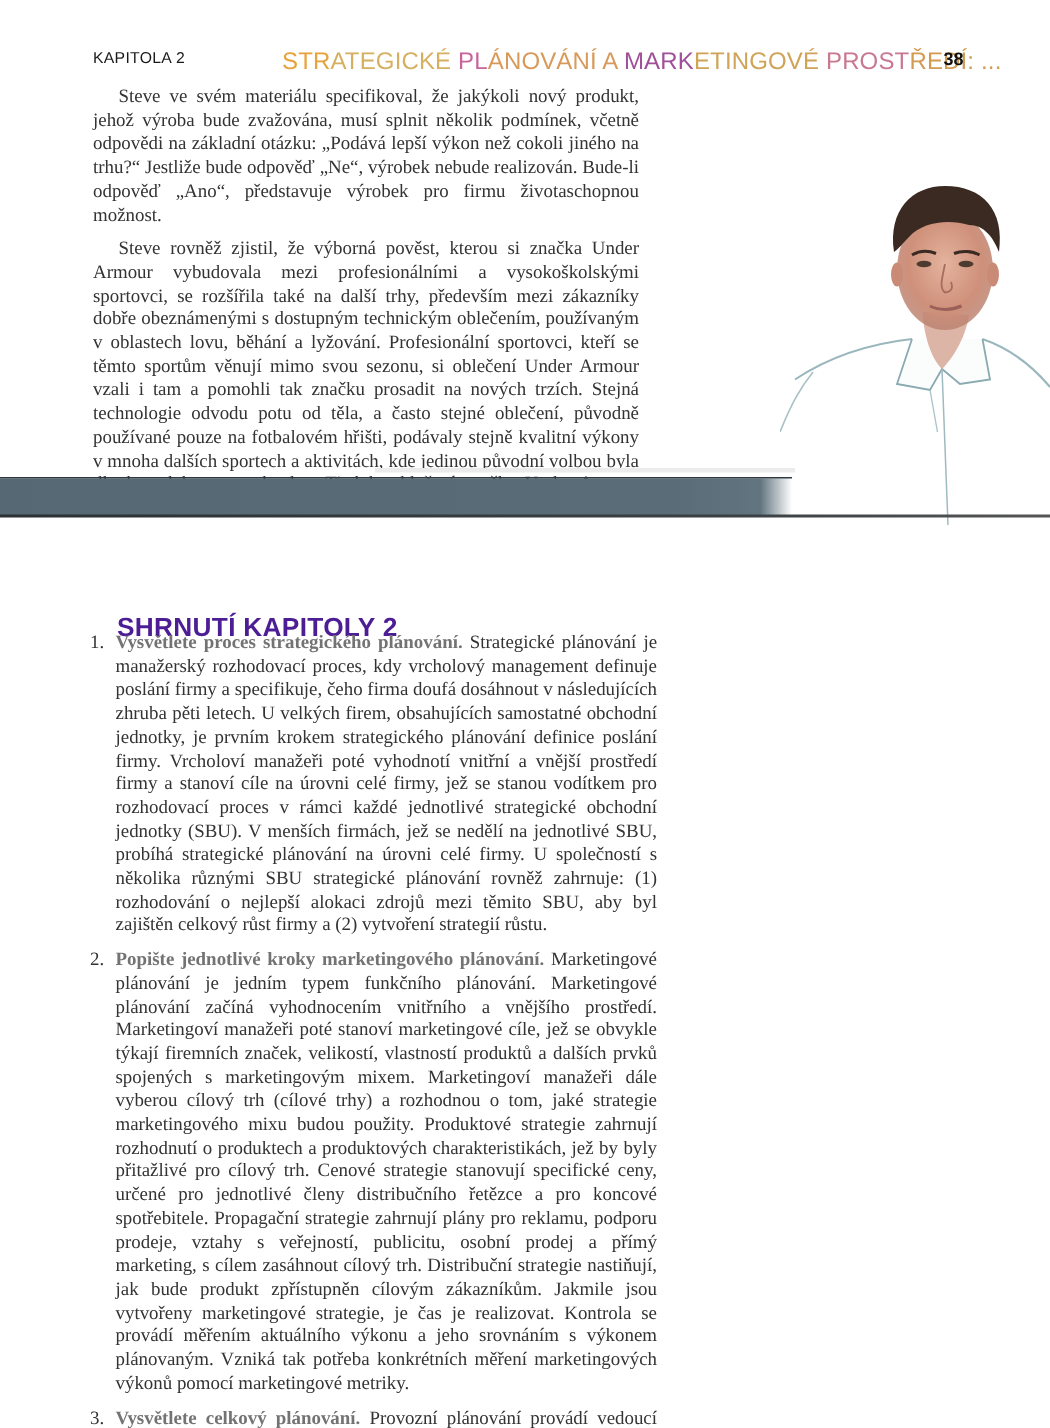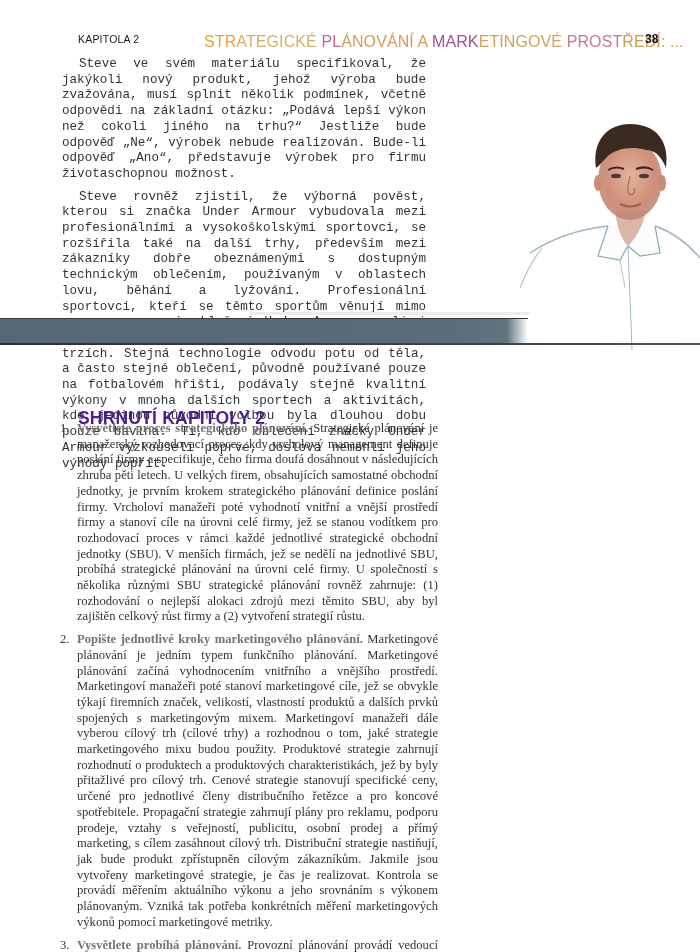--- a/index.html
+++ b/index.html
@@ -1,30 +1,30 @@
 <!DOCTYPE html>
 <html><head>
   <meta charset="utf-8">
   <style>
     html, body { margin: 0; padding: 0; background: #ffffff; }
     body { width: 700px; height: 952px; position: relative; overflow: hidden;
            font-family: "Liberation Serif", "DejaVu Serif", serif; color: #2a2a2a; }
 
-    .running-head { position: absolute; top: 33px; left: 16px; width: 621px; height: 16px; text-decoration: underline; }
+    .running-head { position: absolute; top: 33px; left: 0; width: 621px; height: 16px; text-decoration: underline; }
     .chapter-label { position: absolute; left: 62px; top: 0; font-family: "Liberation Sans", "DejaVu Sans", sans-serif;
                      font-size: 10.5px; color: #1a1a1a; letter-spacing: 0.2px; }
     .running-title { position: absolute; left: 188px; top: 0; font-family: "Liberation Sans", "DejaVu Sans", sans-serif;
                      font-size: 16px; letter-spacing: 0.1px; white-space: nowrap; }
     .running-title span { display: inline; }
     .page-number { position: absolute; left: 629px; top: -1px; font-family: "Liberation Sans", "DejaVu Sans", sans-serif;
                    font-size: 12px; font-weight: bold; color: #111; }
 
     .intro { position: absolute; left: 62px; top: 57px; width: 376px; }
     .para { font-size: 12.6px; line-height: 15.7px; text-align: justify; text-indent: 17px; margin: 0 12px 7px 0;
-            hyphens: manual; color: #333; font-family: Liberation Mono, monospace; }
+            hyphens: manual; color: #333; }
 
     .portrait { position: absolute; left: 520px; top: 88px; width: 180px; height: 262px; }
 
     .stripe-wrap { position: absolute; left: 0; top: 312px; width: 700px; height: 40px; }
     .stripe { position: absolute; left: 0; top: 6px; width: 528px; height: 25px;
               background: linear-gradient(90deg, #566874 0%, #596c78 85%, #62747f 96%, rgba(98,116,127,0) 100%);
               border-top: 1.5px solid #2f3a40; }
     .stripe-line { position: absolute; left: 0; top: 31px; width: 700px; height: 2px;
                    background: linear-gradient(90deg, #2a3034 0%, #3a4044 70%, #555 100%); }
     .stripe-top-rough { position: absolute; left: 250px; top: 0; width: 280px; height: 3px; background: #ececec; }
@@ -102,15 +102,15 @@
   <li class="summary-item">
     <span class="item-num">1.</span>
     <span class="item-title">Vysvětlete proces strategického plánování.</span><span> Strategické plánování je manažerský rozhodovací proces, kdy vrcholový management definuje poslání firmy a specifikuje, čeho firma doufá dosáhnout v následujících zhruba pěti letech. U velkých firem, obsahujících samostatné obchodní jednotky, je prvním krokem strategického plánování definice poslání firmy. Vrcholoví manažeři poté vyhodnotí vnitřní a vnější prostředí firmy a stanoví cíle na úrovni celé firmy, jež se stanou vodítkem pro rozhodovací proces v rámci každé jednotlivé strategické obchodní jednotky (SBU). V menších firmách, jež se nedělí na jednotlivé SBU, probíhá strategické plánování na úrovni celé firmy. U společností s několika různými SBU strategické plánování rovněž zahrnuje: (1) rozhodování o nejlepší alokaci zdrojů mezi těmito SBU, aby byl zajištěn celkový růst firmy a (2) vytvoření strategií růstu.</span><span class="item-em"></span><span></span>
   </li>
   <li class="summary-item">
     <span class="item-num">2.</span>
     <span class="item-title">Popište jednotlivé kroky marketingového plánování.</span><span> Marketingové plánování je jedním typem funkčního plánování. Marketingové plánování začíná vyhodnocením vnitřního a vnějšího prostředí. Marketingoví manažeři poté stanoví marketingové cíle, jež se obvykle týkají firemních značek, velikostí, vlastností produktů a dalších prvků spojených s marketingovým mixem. Marketingoví manažeři dále vyberou cílový trh (cílové trhy) a rozhodnou o tom, jaké strategie marketingového mixu budou použity. Produktové strategie zahrnují rozhodnutí o produktech a produktových charakteristikách, jež by byly přitažlivé pro cílový trh. Cenové strategie stanovují specifické ceny, určené pro jednotlivé členy distribučního řetězce a pro koncové spotřebitele. Propagační strategie zahrnují plány pro reklamu, podporu prodeje, vztahy s veřejností, publicitu, osobní prodej a přímý marketing, s cílem zasáhnout cílový trh. Distribuční strategie nastiňují, jak bude produkt zpřístupněn cílovým zákazníkům. Jakmile jsou vytvořeny marketingové strategie, je čas je realizovat. Kontrola se provádí měřením aktuálního výkonu a jeho srovnáním s výkonem plánovaným. Vzniká tak potřeba konkrétních měření marketingových výkonů pomocí </span><span class="item-em">marketingové metriky</span><span>.</span>
   </li>
   <li class="summary-item">
     <span class="item-num">3.</span>
-    <span class="item-title">Vysvětlete probíhá plánování.</span><span> Provozní plánování provádí vedoucí pracovníci v první linii: vedoucí prodeje, manažeři marketingové komunikace a manažeři marketingového průzkumu. Toto plánování je zaměřeno na každodenní provádění marketingového plánu. Provozní plány obecně</span><span class="item-em"></span><span></span>
+    <span class="item-title">Vysvětlete celkový plánování.</span><span> Provozní plánování provádí vedoucí pracovníci v první linii: vedoucí prodeje, manažeři marketingové komunikace a manažeři marketingového průzkumu. Toto plánování je zaměřeno na každodenní provádění marketingového plánu. Provozní plány obecně</span><span class="item-em"></span><span></span>
   </li>
 </ol>
 
 </body></html>

